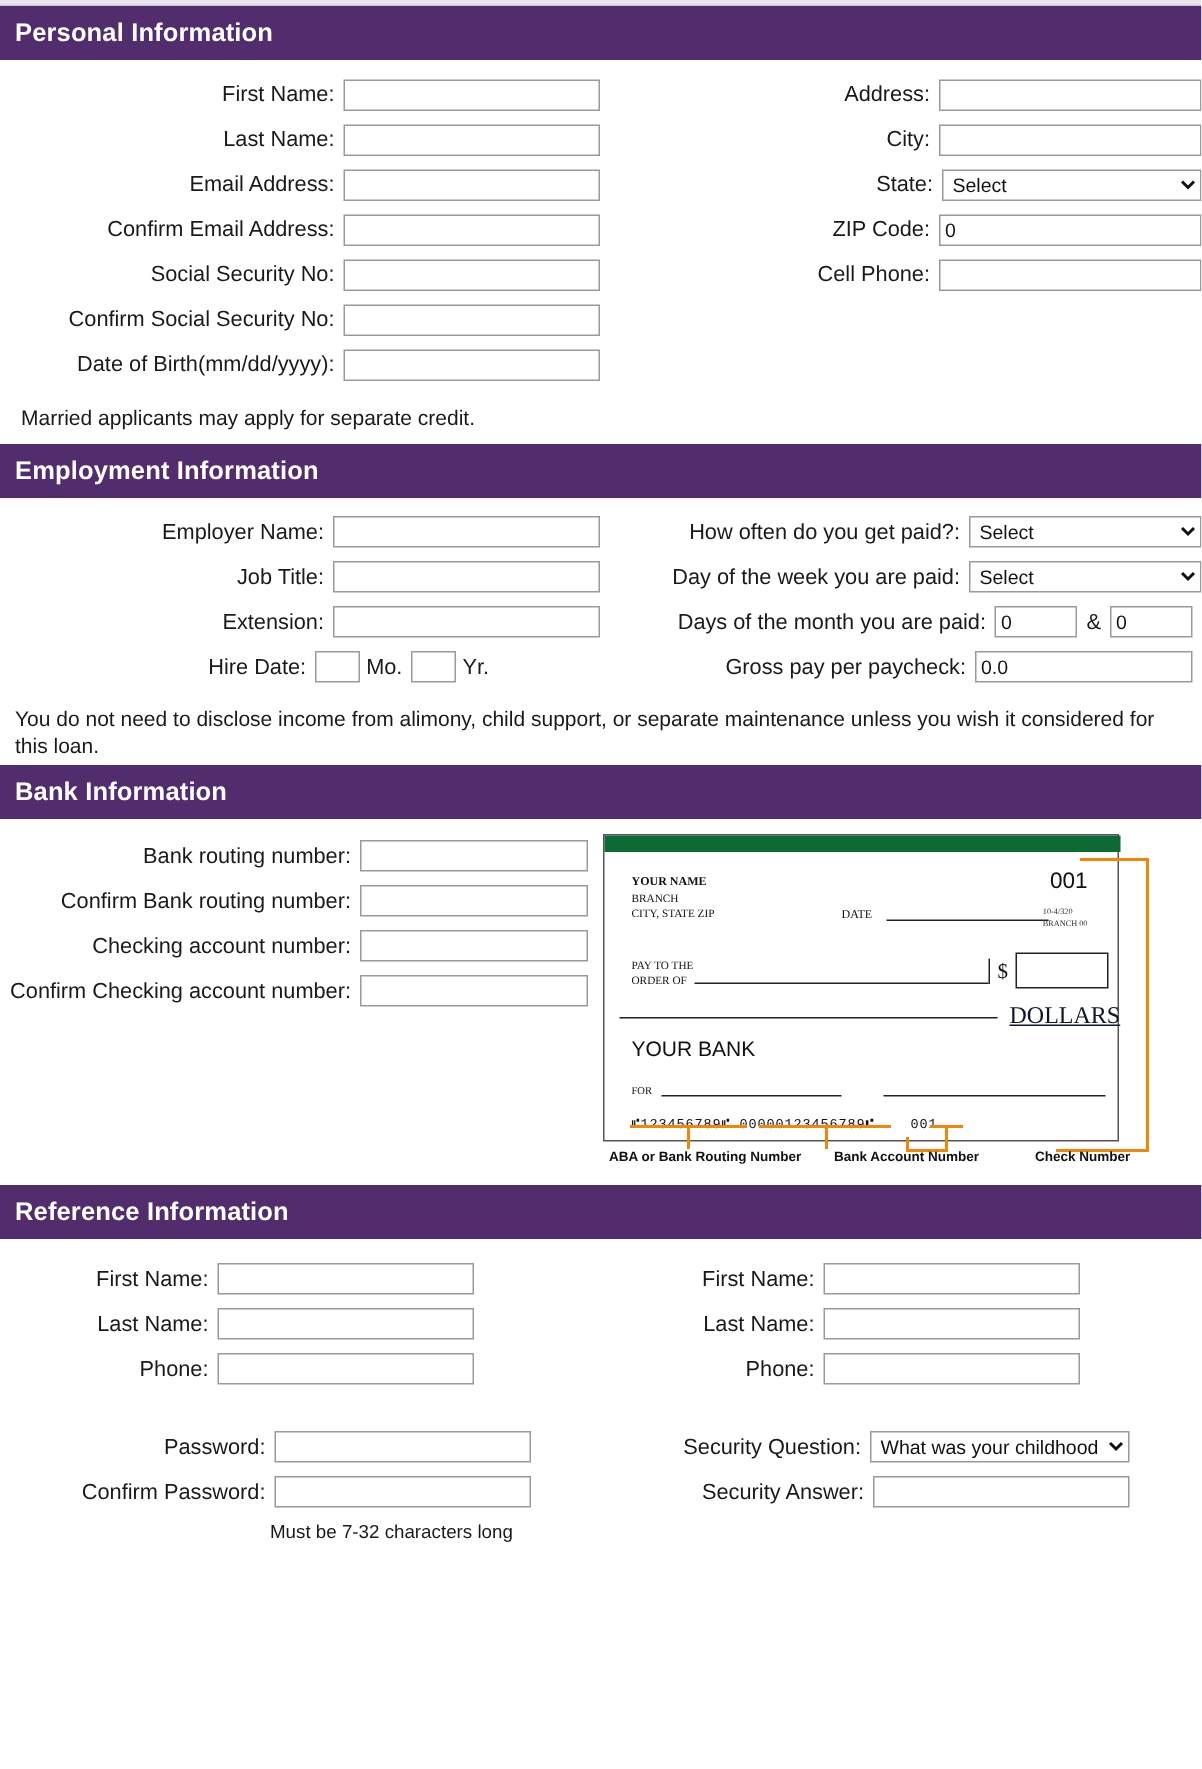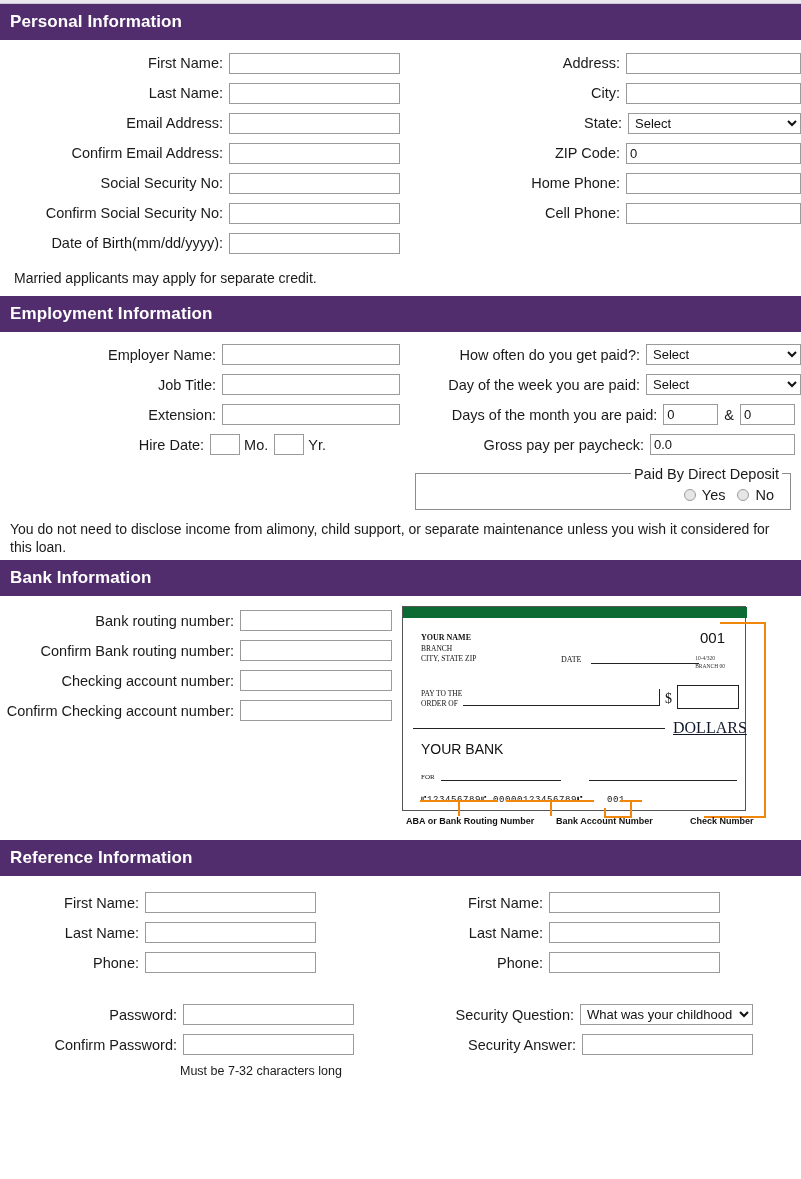--- a/index.html
+++ b/index.html
@@ -338,24 +338,20 @@
         <span class="lbl">State:</span>
         <select class="sel-171">
           <option>Select</option>
         </select>
       </div>
       <div class="row">
         <span class="lbl">ZIP Code:</span>
         <input type="text" class="in-175" value="0" style="">
       </div>
       <div class="row">
-        <span class="lbl">Home Phone:</span>
-        <input type="text" class="in-175" value="" style="">
-      </div>
-      <div class="row">
         <span class="lbl">Cell Phone:</span>
         <input type="text" class="in-175" value="" style="">
       </div>
     </div>
   </div>
   <div class="note">Married applicants may apply for separate credit.</div>
 </div>
 
 <div>
   <div class="section-header">Employment Information</div>
@@ -402,29 +398,20 @@
         <span class="amp">&amp;</span>
         <input type="text" class="in-55" value="0" style="">
         <span style="width:6px"></span>
       </div>
       <div class="row">
         <span class="lbl">Gross pay per paycheck:</span>
         <input type="text" class="in-145" value="0.0" style="">
         <span style="width:6px"></span>
       </div>
 
-      <fieldset class="dd">
-        <legend>Paid By Direct Deposit</legend>
-        <div class="dd-opts">
-          <span class="radio"></span>
-          <span class="rl">Yes</span>
-          <span class="radio"></span>
-          <span class="rl">No</span>
-        </div>
-      </fieldset>
     </div>
   </div>
   <div class="note-wrap">You do not need to disclose income from alimony, child support, or separate maintenance unless you wish it considered for this loan.</div>
 </div>
 
 <div>
   <div class="section-header">Bank Information</div>
   <div class="section-body" style="padding-top:10px">
     <div class="col">
       <div class="row">

